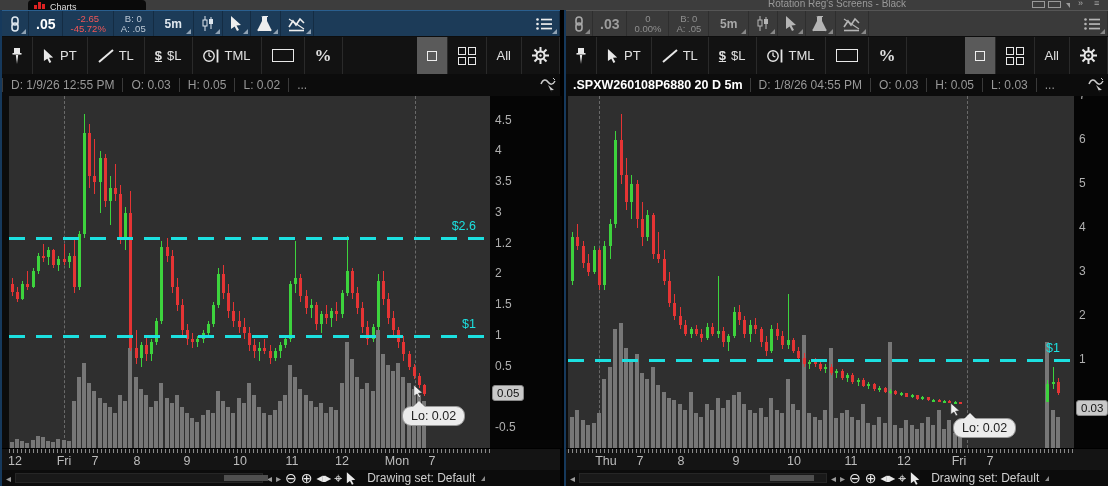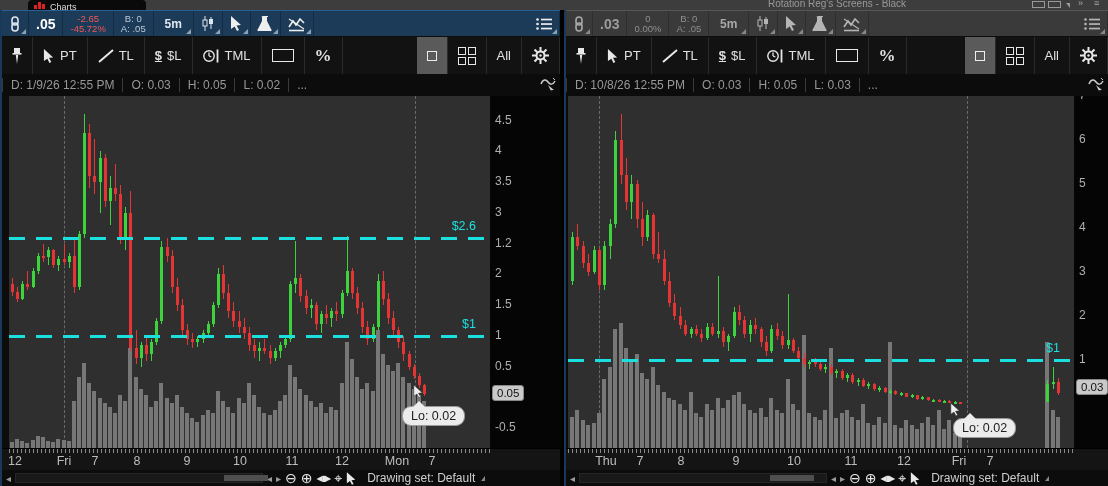--- a/index.html
+++ b/index.html
@@ -704,21 +704,22 @@
             <line x1="11.7" y1="5.3" x2="14.5" y2="2.5"></line>
           </g>
           <circle cx="8.5" cy="8.5" r="4" fill="none" stroke="#e8e8e8" stroke-width="2"></circle>
           <circle cx="8.5" cy="8.5" r="1.2" fill="#e8e8e8"></circle>
         </svg>
     </div>
   </div>
 
   <div class="chart">
     <div class="chead">
-      <span class="fld">D: 10/8/26 12:55 PM</span>
+      <span class="ttl">.SPXW260108P6880 20 D 5m</span>
+      <span class="fld">D: 1/8/26 04:55 PM</span>
       <span class="fld">O: 0.03</span>
       <span class="fld">H: 0.05</span>
       <span class="fld">L: 0.03</span>
       <span class="fld">...</span>
       <span class="sp"></span>
       <svg width="16" height="15" viewBox="0 0 16 15" style="margin-right:4px">
           <path d="M1,6 C3,1 6,1 8,4 C10,7 13,7 15,3" fill="none" stroke="#ccc" stroke-width="1.5"></path>
           <path d="M8,7 L14,12 L10.5,12.3 L12,15 Z" fill="#ccc"></path>
           <line x1="13" y1="0" x2="15" y2="2" stroke="#ccc"></line>
         </svg>
@@ -962,21 +963,21 @@
           </svg></div>
       </div>
     <div class="yaxis">
         <div class="ytick" style="top: -8px;">7</div>
         <div class="ytick" style="top: 36px;">6</div>
         <div class="ytick" style="top: 80px;">5</div>
         <div class="ytick" style="top: 124px;">4</div>
         <div class="ytick" style="top: 168px;">3</div>
         <div class="ytick" style="top: 212px;">2</div>
         <div class="ytick" style="top: 256px;">1</div>
-        <div class="pxbubble" style="top: 283px;">0.03</div>
+        <div class="pxbubble" style="top: 304px;">0.03</div>
       </div>
     <div class="xaxis">
         <div class="comb"></div>
         <div class="xtick" style="left: 40px;">Thu</div>
         <div class="xtick" style="left: 74px;">7</div>
         <div class="xtick" style="left: 115px;">8</div>
         <div class="xtick" style="left: 170px;">9</div>
         <div class="xtick" style="left: 228px;">10</div>
         <div class="xtick" style="left: 285px;">11</div>
         <div class="xtick" style="left: 338px;">12</div>

